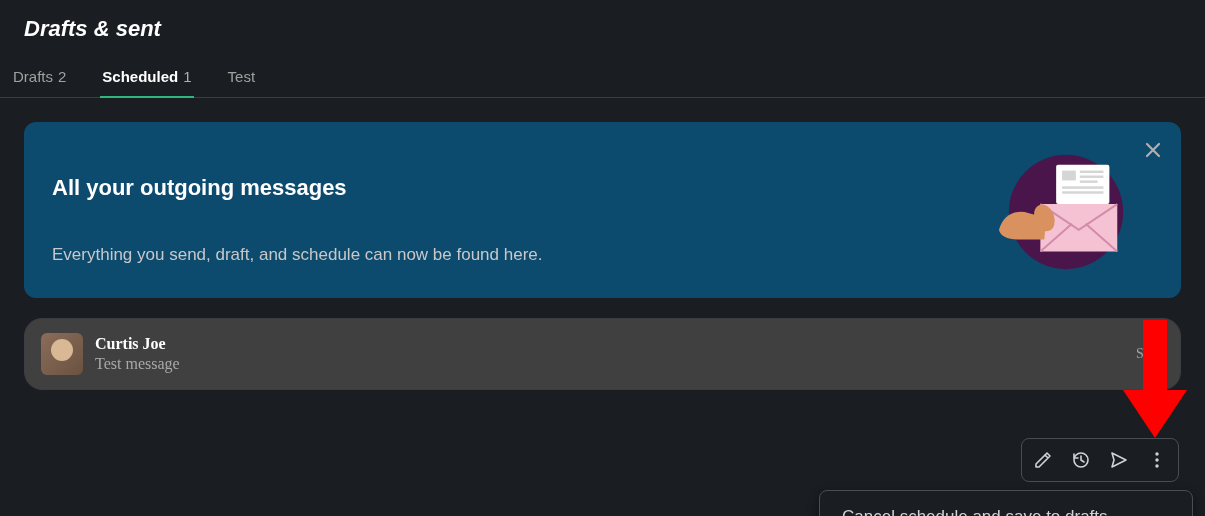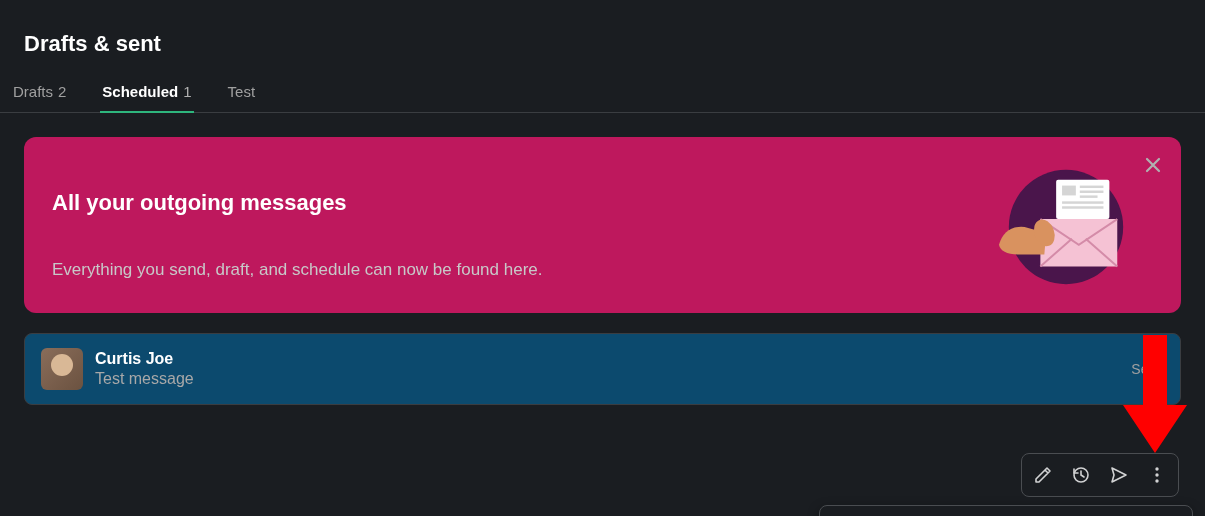--- a/index.html
+++ b/index.html
@@ -5,21 +5,22 @@
     * { margin: 0; padding: 0; box-sizing: border-box; }
     body {
       background: #1a1d21;
       color: #d1d2d3;
       font-family: -apple-system, BlinkMacSystemFont, "Segoe UI", Helvetica, Arial, sans-serif;
       width: 1205px;
       height: 516px;
       overflow: hidden;
     }
     .header {
-      padding: 31px 24px 16px 24px;
+      padding: 16px 24px 16px 24px;
+      font-style: italic;
     }
     .page-title {
       font-size: 22px;
       font-weight: 800;
       color: #ffffff;
     }
     .tabs {
       display: flex;
       gap: 32px;
       padding: 0 11px;
@@ -53,21 +54,21 @@
       color: #a0a0a0;
     }
     .tab.active .tab-count {
       color: #b0b0b0;
     }
     .main {
       padding: 24px;
       position: relative;
     }
     .banner {
-      background: #be185d;
+      background: #0c4a6e;
       border-radius: 12px;
       padding: 36px 120px 16px 28px;
       position: relative;
       display: flex;
       align-items: center;
       min-height: 176px;
     }
     .banner-text h2 {
       font-size: 22px;
       font-weight: 800;
@@ -96,28 +97,29 @@
       display: flex;
       align-items: center;
       justify-content: center;
       cursor: pointer;
       color: #b0b0b0;
     }
     .message-list {
       margin-top: 20px;
     }
     .message-item {
-      background: #0c4a6e;
+      background: #404040;
       border: 1px solid #3a3d41;
-      border-radius: 8px;
+      border-radius: 18px;
       padding: 14px 16px;
       display: flex;
       align-items: center;
       gap: 12px;
       position: relative;
+      font-family: Liberation Serif, serif;
     }
     .avatar {
       width: 42px;
       height: 42px;
       border-radius: 6px;
       background: linear-gradient(135deg, #8a6d5a 0%, #6b5240 100%);
       flex-shrink: 0;
       position: relative;
       overflow: hidden;
     }

